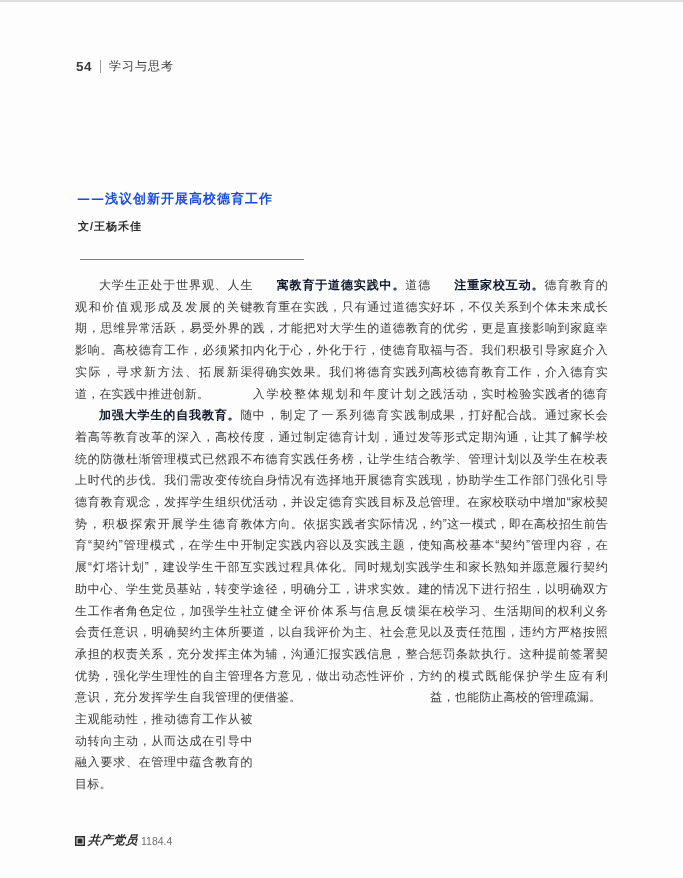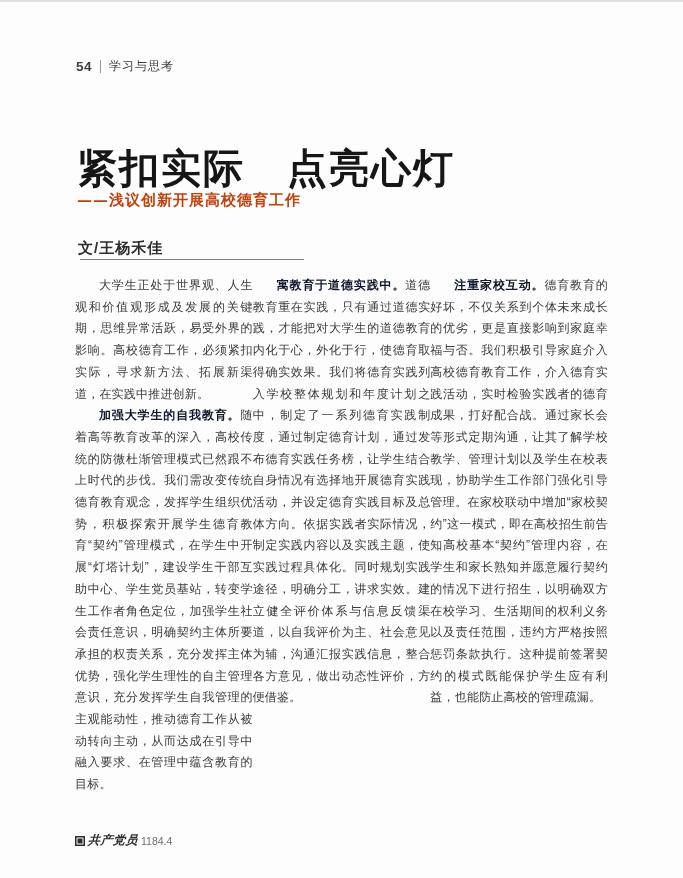--- a/index.html
+++ b/index.html
@@ -56,30 +56,30 @@
     letter-spacing: 2px;
     color: #161616;
     white-space: nowrap;
   }
   .article-subtitle {
     position: absolute;
     top: 177px;
     left: 77px;
     font-family: "DejaVu Serif", serif;
     font-weight: 700;
-    font-size: 15px;
+    font-size: 13px;
     letter-spacing: 1px;
-    color: #c2410c;
+    color: #1d4ed8;
     white-space: nowrap;
   }
   .byline {
     position: absolute;
-    top: 237px;
+    top: 217px;
     left: 78px;
-    font-size: 15px;
+    font-size: 11px;
     font-weight: 700;
     letter-spacing: 1px;
     color: #2e2e2e;
   }
   .byline-rule {
     position: absolute;
     top: 257px;
     left: 80px;
     width: 224px;
     height: 1px;
@@ -145,21 +145,20 @@
 <body>
 
 <div class="page">
 
   <div class="running-head">
     <span class="page-number">54</span>
     <span class="head-sep"></span>
     <span class="section-label">学习与思考</span>
   </div>
 
-  <h1 class="article-title">紧扣实际　点亮心灯</h1>
   <h2 class="article-subtitle">——浅议创新开展高校德育工作</h2>
   <div class="byline">文/王杨禾佳</div>
   <div class="byline-rule"></div>
 
   <div class="columns">
 
     <div class="col">
       <p><span class="para-lead"></span><span>大学生正处于世界观、人生观和价值观形成及发展的关键期，思维异常活跃，易受外界的影响。高校德育工作，必须紧扣实际，寻求新方法、拓展新渠道，在实践中推进创新。</span></p>
       <p><span class="para-lead">加强大学生的自我教育。</span><span>随着高等教育改革的深入，高校传统的防微杜渐管理模式已然跟不上时代的步伐。我们需改变传统德育教育观念，发挥学生组织优势，积极探索开展学生德育教育“契约”管理模式，在学生中开展“灯塔计划”，建设学生干部互助中心、学生党员基站，转变学生工作者角色定位，加强学生社会责任意识，明确契约主体所要承担的权责关系，充分发挥主体优势，强化学生理性的自主管理意识，充分发挥学生自我管理的主观能动性，推动德育工作从被动转向主动，从而达成在引导中融入要求、在管理中蕴含教育的目标。</span></p>
 

